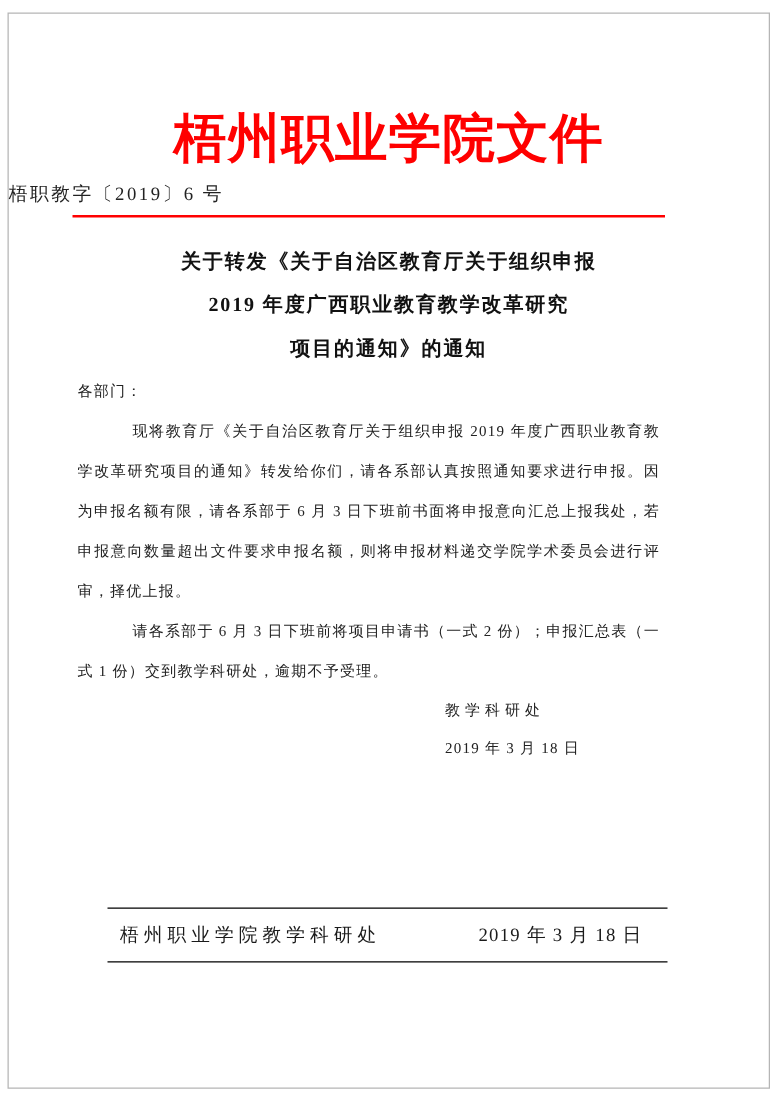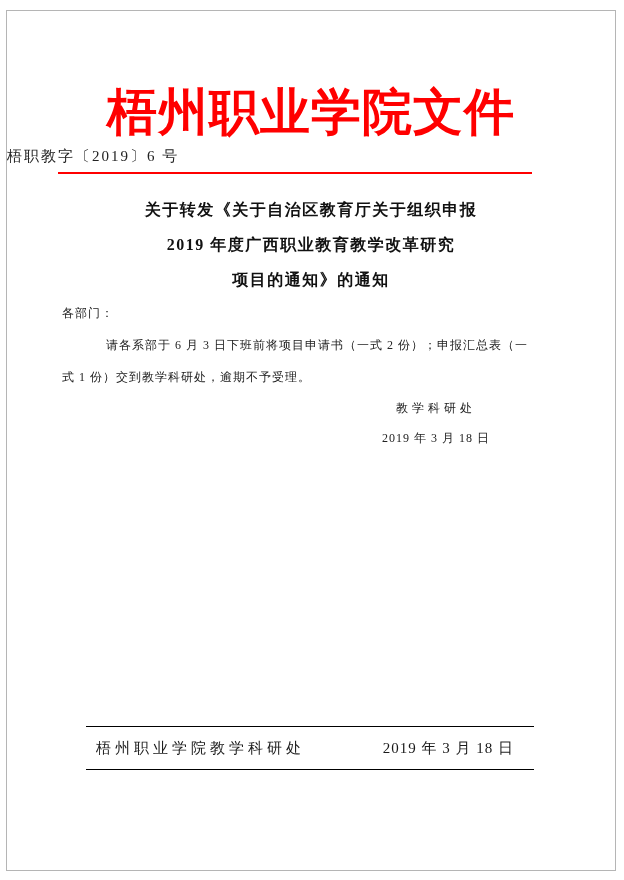--- a/index.html
+++ b/index.html
@@ -14,21 +14,21 @@
   .page {
     position: absolute;
     left: 6px; top: 10px;
     width: 610px; height: 861px;
     background: #ffffff;
     border: 1px solid #b5b5b5;
     padding-top: 78px;
   }
   .header-title {
     text-align: center;
-    font-size: 50px;
+    font-size: 42px;
     font-weight: bold;
     line-height: 46px;
     letter-spacing: 1px;
     color: #ff0000;
     white-space: nowrap;
   }
   .doc-number {
     margin-top: 11px;
     text-align: left;
     font-size: 15px;
@@ -60,21 +60,20 @@
     letter-spacing: 1px;
     text-align: justify;
     color: #222222;
   }
   .content p { margin: 0; }
   .para { text-indent: 44px; }
   .signature {
     margin-left: auto;
     margin-right: 12px;
     width: 160px;
-    text-align: center;
     line-height: 30px;
   }
   .signature .dept { letter-spacing: 4px; }
   .signature .date { letter-spacing: 1px; }
   .footer {
     position: absolute;
     left: 79px; top: 715px;
     width: 448px; height: 44px;
     border-top: 1px solid #000000;
     border-bottom: 1px solid #000000;
@@ -99,20 +98,21 @@
   <div class="red-line" style="background: rgb(255, 0, 0);"></div>
 
   <div class="title">
     <div>关于转发《关于自治区教育厅关于组织申报</div>
     <div>2019 年度广西职业教育教学改革研究</div>
     <div>项目的通知》的通知</div>
   </div>
 
   <div class="content">
     <p class="salutation">各部门：</p>
+    <p class="para">现将教育厅《关于自治区教育厅关于组织申报 2019 年度广西职业教育教学改革研究项目的通知》转发给你们，请各系部认真按照通知要求进行申报。因为申报名额有限，请各系部于 6 月 3 日下班前书面将申报意向汇总上报我处，若申报意向数量超出文件要求申报名额，则将申报材料递交学院学术委员会进行评审，择优上报。</p>
     <p class="para">请各系部于 6 月 3 日下班前将项目申请书（一式 2 份）；申报汇总表（一式 1 份）交到教学科研处，逾期不予受理。</p>
 
     <div class="signature">
       <div class="dept">教学科研处</div>
       <div class="date">2019 年 3 月 18 日</div>
     </div>
   </div>
 
   <div class="footer">
     <span class="issuer">梧州职业学院教学科研处</span>

